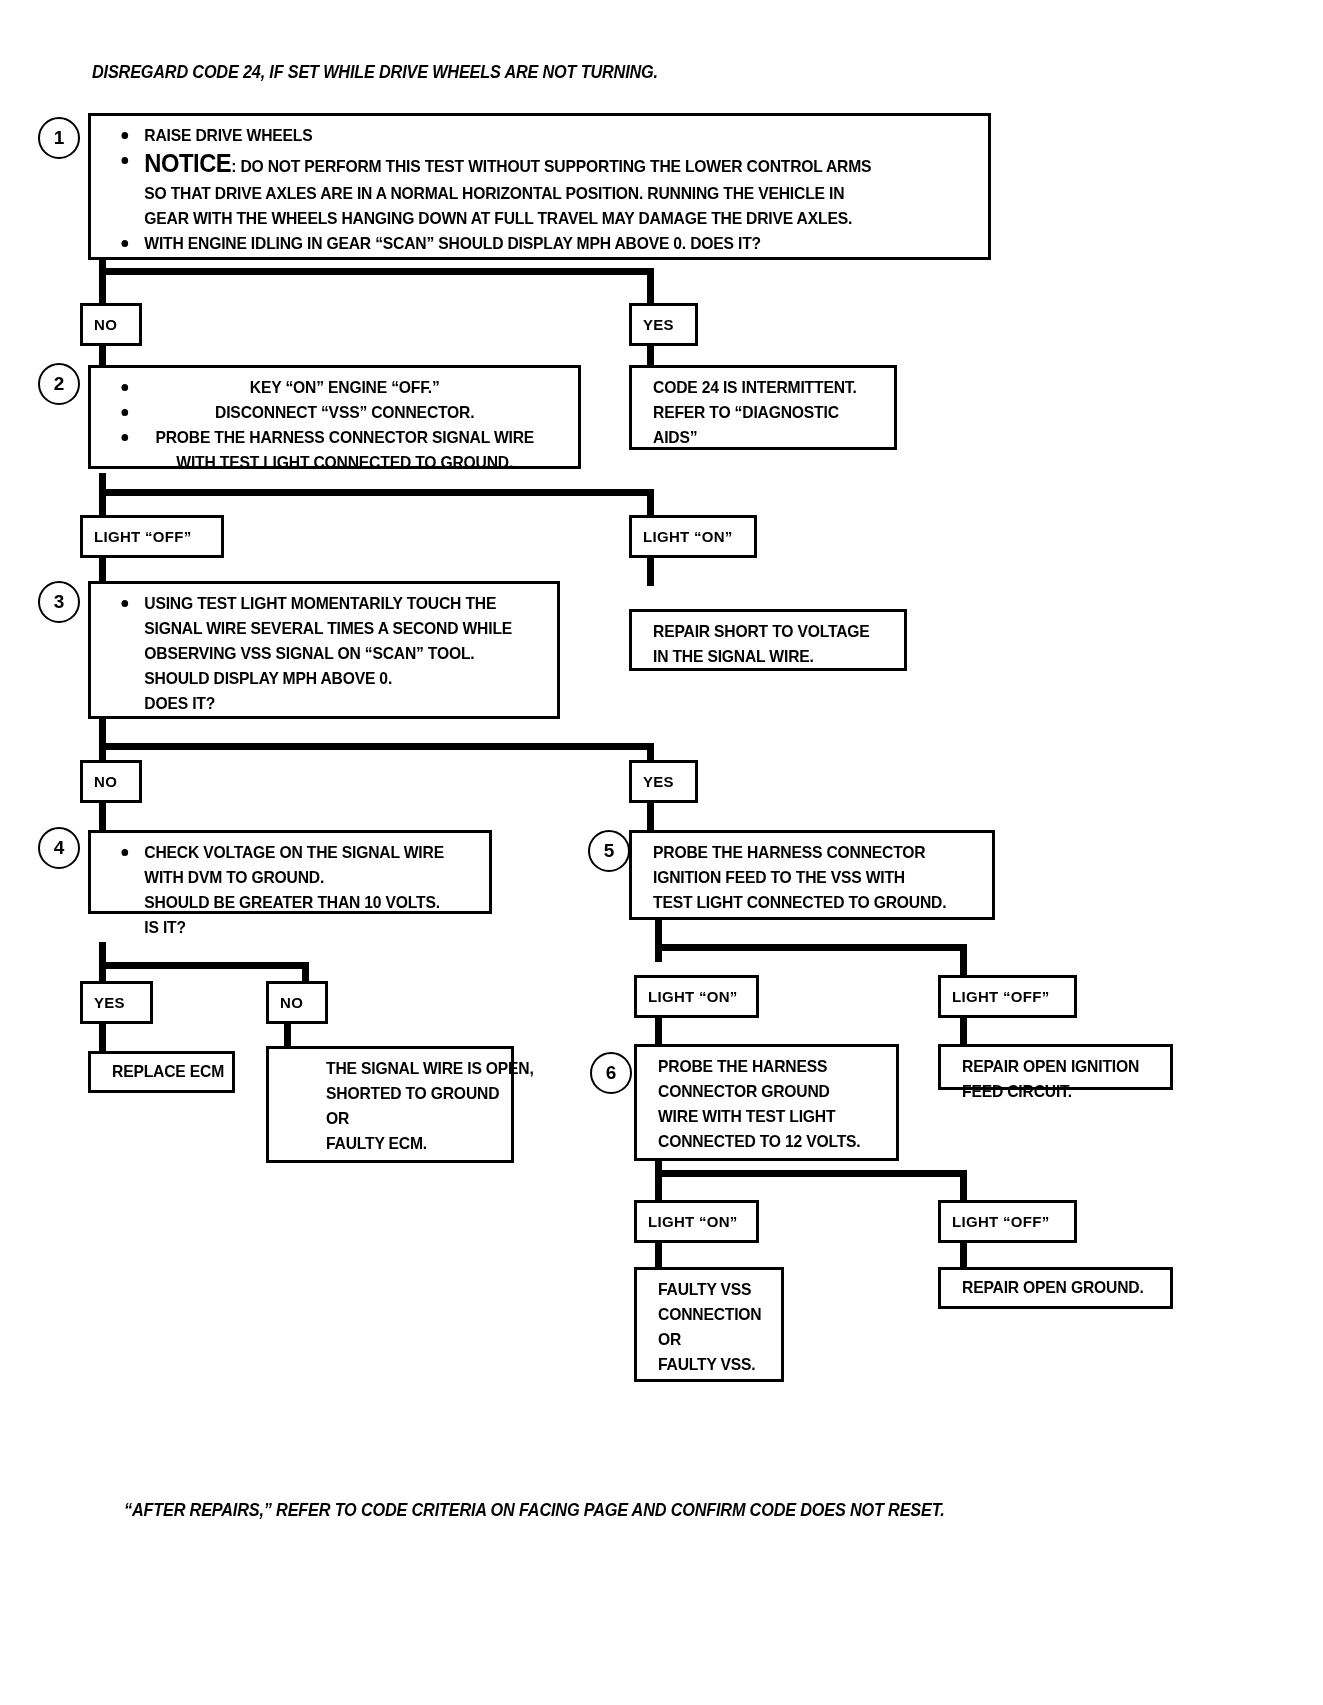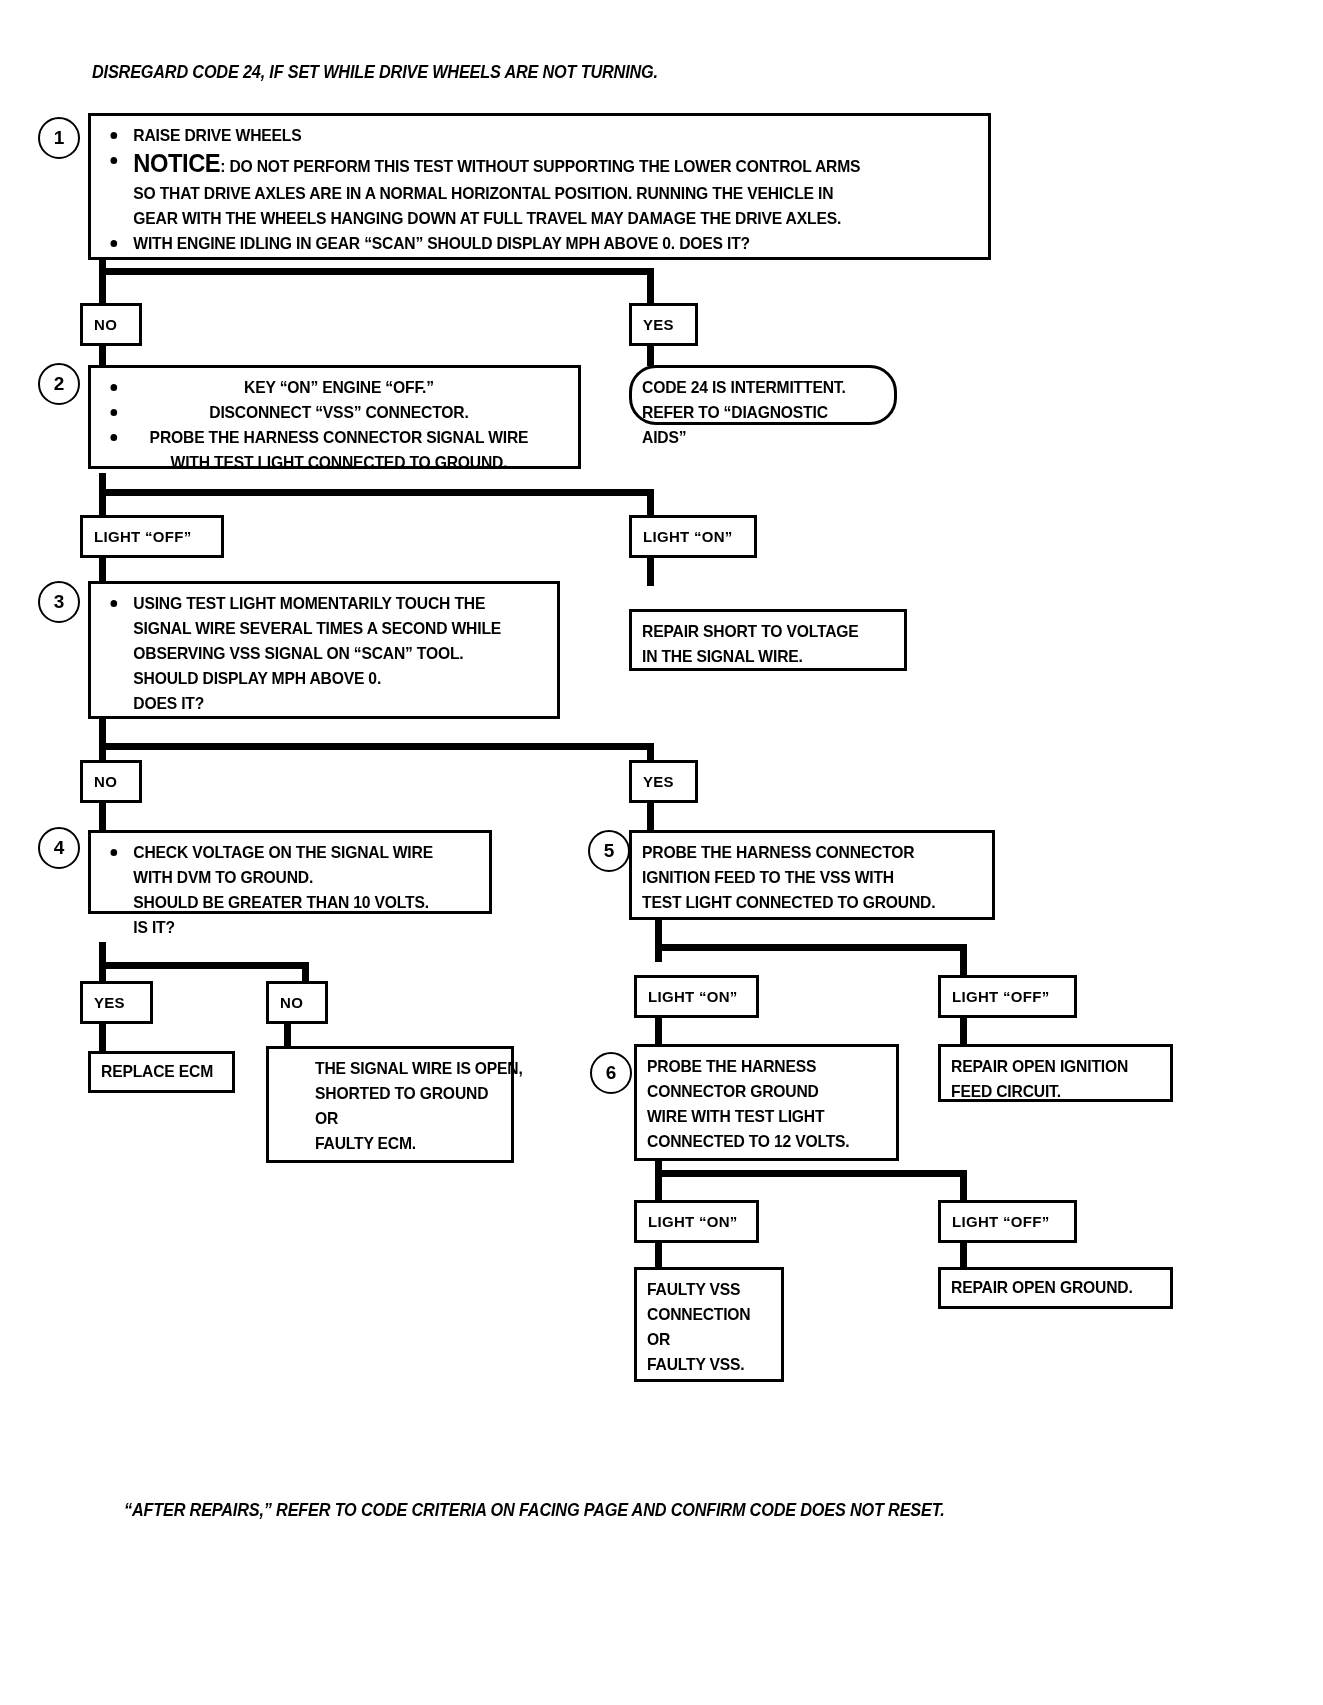--- a/index.html
+++ b/index.html
@@ -50,20 +50,21 @@
 
   
   .box {
     position: absolute;
     border: 3px solid #000;
     background: #fff;
     box-sizing: border-box;
   }
   .box .inner {
     padding: 7px 10px 6px 10px;
+    margin-left: 11px;
   }
   .line {
     font-weight: bold;
     font-size: 16.5px;
     line-height: 25px;
     letter-spacing: -0.2px;
     white-space: nowrap;
     transform: scaleX(0.95);
     transform-origin: left center;
   }
@@ -167,21 +168,21 @@
 
   <div class="box" style="left:88px; top:365px; width:493px; height:104px;text-align:center;">
     <div class="inner">
       <div class="line brow">KEY “ON” ENGINE “OFF.”</div>
       <div class="line brow">DISCONNECT “VSS” CONNECTOR.</div>
       <div class="line brow">PROBE THE HARNESS CONNECTOR SIGNAL WIRE</div>
       <div class="line cont">WITH TEST LIGHT CONNECTED TO GROUND.</div>
     </div>
   </div>
 
-  <div class="box" style="left:629px; top:365px; width:268px; height:60px;border-radius:27px;">
+  <div class="box" style="left:629px; top:365px; width:268px; height:85px;">
     <div class="inner">
       <div class="line">CODE 24 IS INTERMITTENT.</div>
       <div class="line">REFER TO “DIAGNOSTIC</div>
       <div class="line">AIDS”</div>
     </div>
   </div>
 
   <div class="v" style="left:99px; top:473px; height:42px;"></div>
   <div class="h" style="left:99px; top:489px; width:555px;"></div>
   <div class="v" style="left:647px; top:489px; height:26px;"></div>
@@ -297,21 +298,21 @@
 
   <div class="box" style="left:634px; top:1044px; width:265px; height:117px;">
     <div class="inner">
       <div class="line">PROBE THE HARNESS</div>
       <div class="line">CONNECTOR GROUND</div>
       <div class="line">WIRE WITH TEST LIGHT</div>
       <div class="line">CONNECTED TO 12 VOLTS.</div>
     </div>
   </div>
 
-  <div class="box" style="left:938px; top:1044px; width:235px; height:58px;">
+  <div class="box" style="left:938px; top:1044px; width:235px; height:46px;">
     <div class="inner">
       <div class="line">REPAIR OPEN IGNITION</div>
       <div class="line">FEED CIRCUIT.</div>
     </div>
   </div>
 
   <div class="v" style="left:655px; top:1161px; height:42px;"></div>
   <div class="h" style="left:655px; top:1170px; width:312px;"></div>
   <div class="v" style="left:960px; top:1170px; height:31px;"></div>
 

